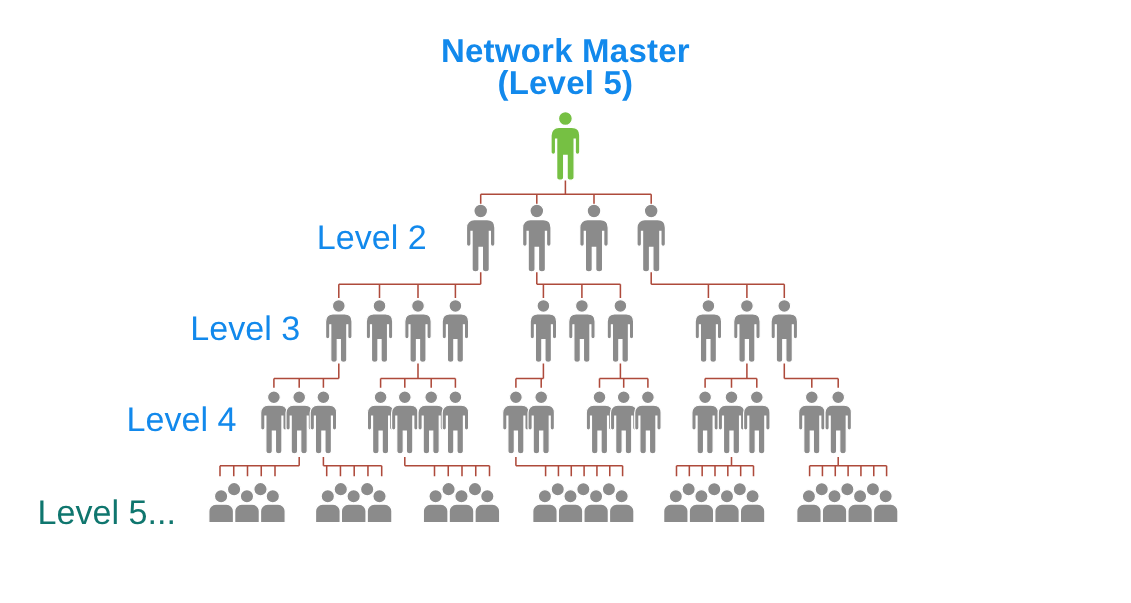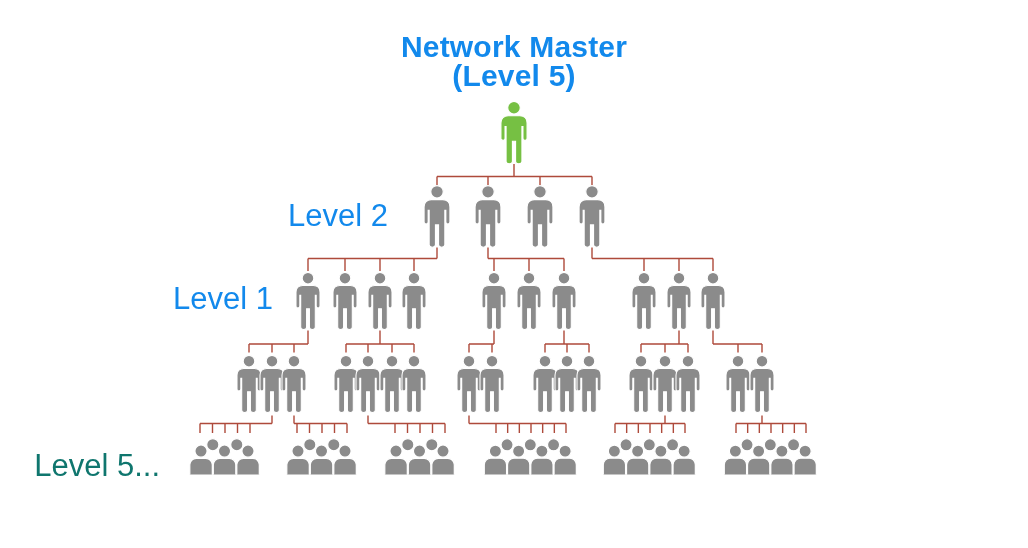--- a/index.html
+++ b/index.html
@@ -51,21 +51,22 @@
 <body>
 
 <div class="canvas" style="background: rgb(255, 255, 255);">
 
   <div class="diagram-title" style="color: rgb(18, 137, 236);">
     <div>Network Master</div>
     <div>(Level 5)</div>
   </div>
 
   <div class="lvl-label" id="label-2" style="color: rgb(18, 137, 236);">Level 2</div>
-  <div class="lvl-label" id="label-3" style="color: rgb(18, 137, 236);">Level 1</div>
+  <div class="lvl-label" id="label-3" style="color: rgb(18, 137, 236);">Level 3</div>
+  <div class="lvl-label" id="label-4" style="color: rgb(18, 137, 236);">Level 4</div>
   <div class="lvl-label" id="label-5" style="color: #0f766e;">Level 5...</div>
 
   <svg id="diagram-svg" width="1028" height="548" viewBox="0 0 1028 548">
     <defs>
       <symbol id="sym-person" viewBox="0 0 36 66">
         <circle cx="18" cy="7" r="6.5"></circle>
         <path d="M12,15.2 L24,15.2 C28.4,15.2 31.5,18 31.5,22.8 L31.5,38.3
                  C31.5,41.3 27.2,41.3 27.2,38.3 L27.2,26.3 L26.2,26.3 L26.2,62.3
                  C26.2,65.6 19.6,65.6 19.6,62.3 L19.6,41.5 L16.4,41.5 L16.4,62.3
                  C16.4,65.6 9.8,65.6 9.8,62.3 L9.8,26.3 L8.8,26.3 L8.8,38.3

